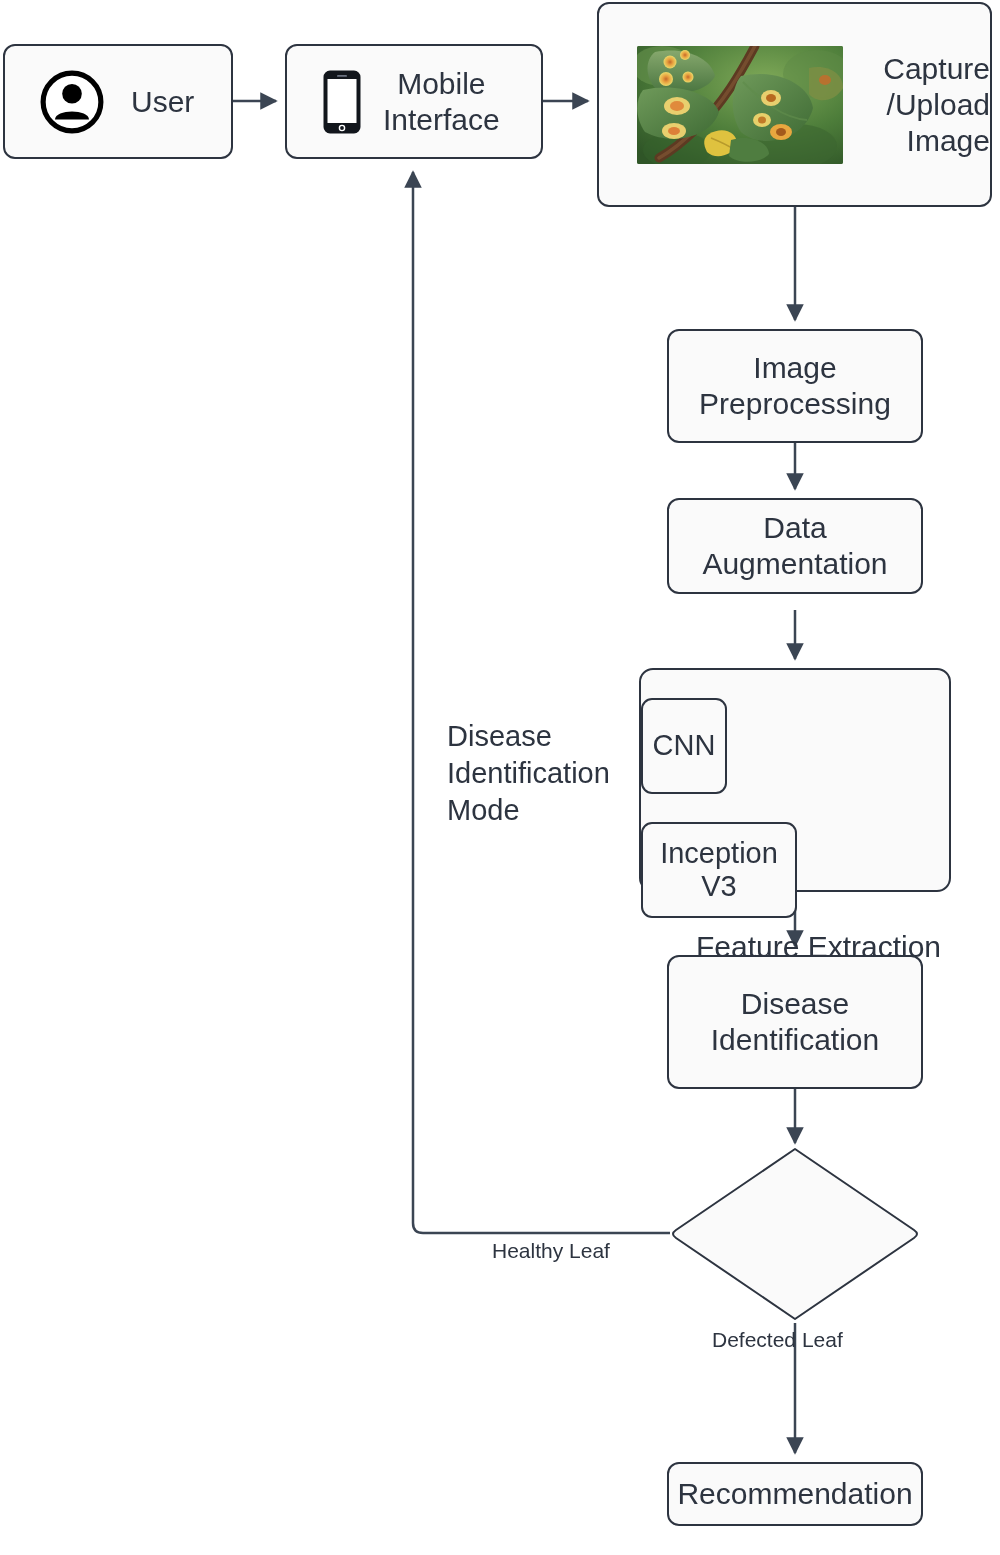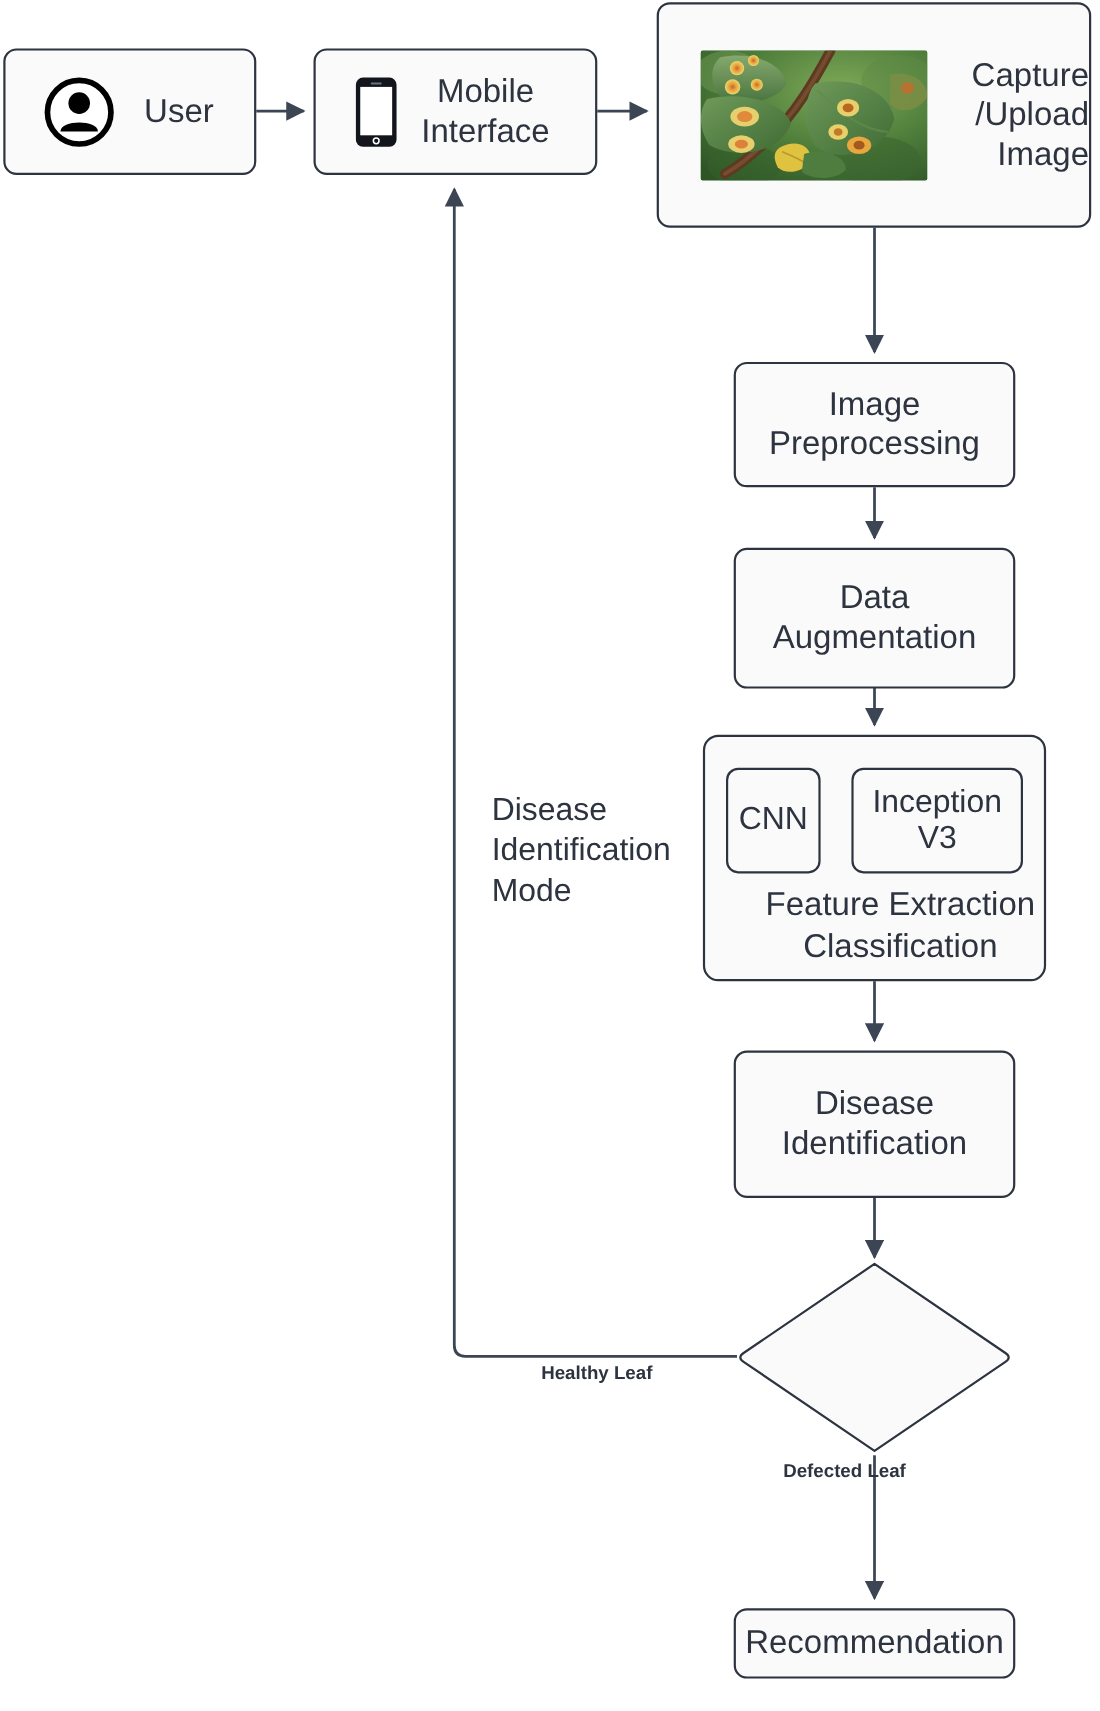--- a/index.html
+++ b/index.html
@@ -105,38 +105,38 @@
   #node-preprocess {
     left: 667px;
     top: 329px;
     width: 256px;
     height: 114px;
   }
   #node-augment {
     left: 667px;
     top: 498px;
     width: 256px;
-    height: 128px;
+    height: 96px;
   }
 
   
   #node-feature {
     left: 639px;
     top: 668px;
     width: 312px;
     height: 224px;
     flex-direction: column;
     justify-content: flex-start;
     align-items: center;
     padding-top: 28px;
     border-radius: 14px;
   }
   .model-row {
     display: flex;
-    flex-direction: row;
+    flex-direction: column;
     align-items: flex-start;
     justify-content: center;
     gap: 28px;
     width: 100%;
   }
   .model-box {
     box-sizing: border-box;
     background: #fafafa;
     border: 2px solid #2d3440;
     border-radius: 11px;
@@ -196,22 +196,22 @@
     font-size: 29px;
     line-height: 1.28;
     white-space: pre-line;
   }
   #label-mode {
     left: 447px;
     top: 718px;
     text-align: left;
   }
   .edge-label-bold {
-    font-weight: bold;
-    font-size: 17px;
+    font-weight: normal;
+    font-size: 21px;
   }
   #label-healthy {
     left: 492px;
     top: 1238px;
   }
   #label-defected {
     left: 712px;
     top: 1327px;
   }
 </style>

